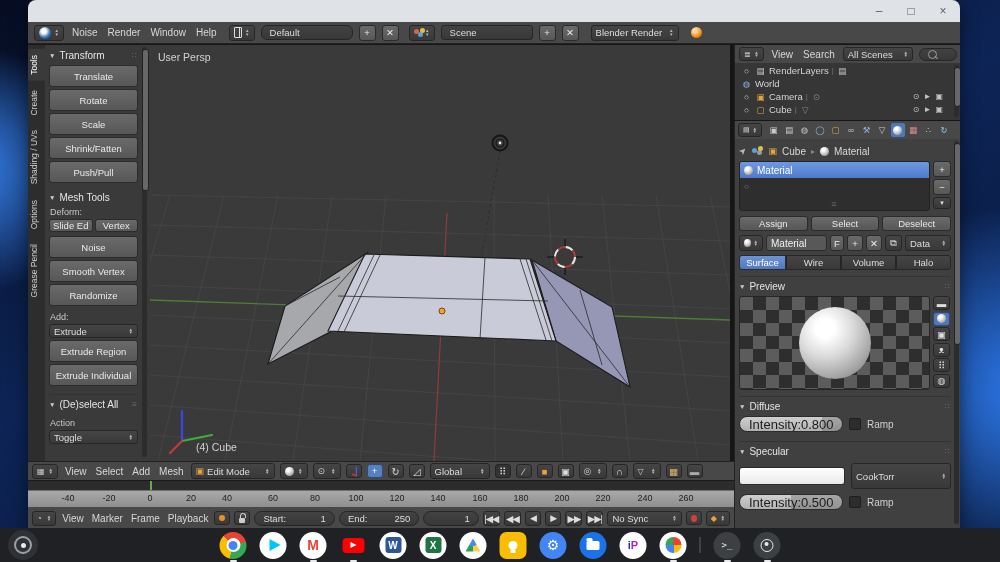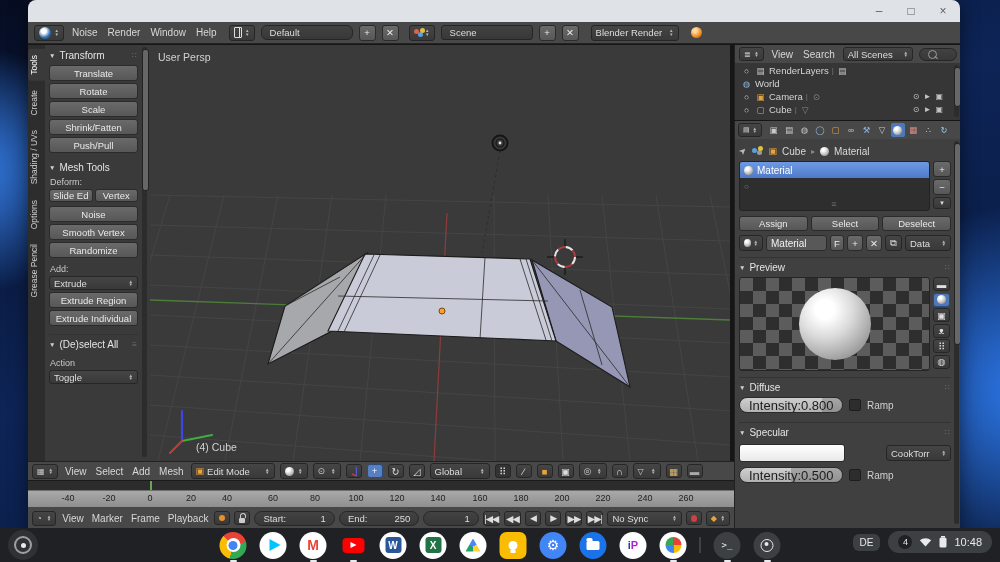--- a/index.html
+++ b/index.html
@@ -34,21 +34,21 @@
   
   #infobar{left:0;top:22px;width:932px;height:22px;display:flex;align-items:center;gap:6px;padding:0 6px;box-sizing:border-box;border-bottom:1px solid #222;}
   .bicon{width:12px;height:12px;border-radius:50%;background:radial-gradient(circle at 40% 35%,#fff 0 22%,#2d6fb2 60%,#1b4a80);}
   .ball-orange{width:11px;height:11px;border-radius:50%;background:radial-gradient(circle at 36% 32%,#ffd9a0 0 18%,#e87d00 70%,#9c5200);}
   
   #toolshelf{left:0;top:45px;width:122px;height:416px;background:#3a3a3a;border-right:1px solid #222;}
   #tabcol{left:0;top:0;width:17px;height:416px;background:#2d2d2d;display:flex;flex-direction:column;gap:3px;padding-top:4px;box-sizing:border-box;}
   .vtab{writing-mode:vertical-rl;transform:rotate(180deg);color:#cfcfcf;font-size:8.5px;background:#2d2d2d;border-radius:0 3px 3px 0;padding:6px 1px;text-align:center;}
   .vtab.active{background:#3a3a3a;color:#fff;}
   #shelfbody{left:17px;top:0;width:97px;height:416px;padding:5px 4px 16px 4px;box-sizing:border-box;display:flex;flex-direction:column;}
-  #shelfbody .btn{height:16px;margin-bottom:2px;}
+  #shelfbody .btn{height:22px;margin-bottom:2px;}
   .lbl{color:#c9c9c9;font-size:9px;margin:4px 0 2px 1px;}
   #shelfscroll{left:114px;top:2px;width:5px;height:410px;}
   
   #viewport{left:122px;top:45px;width:580px;height:416px;background:#3a3a3a;overflow:hidden;}
   .vplabel{color:#d2d2d2;font-size:10.5px;}
   #vpheader{left:0;top:461px;width:706px;height:19px;display:flex;align-items:center;gap:5px;padding:0 4px;box-sizing:border-box;border-top:1px solid #222;}
   .mini{width:16px;height:14px;font-size:8px;}
   
   #timeline{left:0;top:480px;width:706px;height:48px;background:#2c2c2c;border-top:1px solid #1a1a1a;}
   #tlstrip{left:0;top:0;width:706px;height:9px;background:#2c2c2c;}
@@ -530,20 +530,26 @@
         <div class="btn" style="height:16px;width:14px;">F</div>
         <div class="btn" style="height:16px;width:16px;">+</div>
         <div class="btn" style="height:16px;width:16px;">✕</div>
         <div class="btn dark" style="height:16px;width:17px;">⧉</div>
         <div class="dd" style="height:16px;width:46px;">
             <span class="grow">Data</span>
             <span class="ud"></span>
           </div>
       </div>
 
+      <div class="prow" style="margin-top:4px;gap:0;">
+        <div class="btn" style="flex:1;height:15px;background:linear-gradient(#6b93d6,#5377bd);border-radius:3px 0 0 3px;color:#fff;">Surface</div>
+        <div class="btn dark" style="flex:1;height:15px;border-radius:0;">Wire</div>
+        <div class="btn dark" style="flex:1;height:15px;border-radius:0;">Volume</div>
+        <div class="btn dark" style="flex:1;height:15px;border-radius:0 3px 3px 0;">Halo</div>
+      </div>
       <div class="psep"></div>
 
       <div class="phead">
           <span>Preview</span>
           <span class="grip">∷</span>
         </div>
       <div class="prow" style="margin-top:4px;align-items:flex-start;">
         <div class="checker" style="flex:1;height:92px;border:1px solid #252525;border-radius:3px;position:relative;overflow:hidden;">
           <div class="sphere" style="position:absolute;left:50%;top:50%;transform:translate(-50%,-50%);width:72px;height:72px;"></div>
         </div>
@@ -574,21 +580,21 @@
         <span style="color:#cfcfcf;font-size:10px;">Ramp</span>
       </div>
       <div class="psep" style="margin-top:9px;"></div>
 
       <div class="phead">
           <span>Specular</span>
           <span class="grip">∷</span>
         </div>
       <div class="prow" style="margin-top:6px;gap:6px;">
         <div class="swatch" style="width:104px;height:16px;"></div>
-        <div class="dd" style="flex:1;height:16px;margin-left:35px;">
+        <div class="dd" style="flex:1;height:26px;">
             <span class="grow">CookTorr</span>
             <span class="ud"></span>
           </div>
       </div>
       <div class="prow" style="margin-top:5px;gap:6px;">
         <div class="slider" style="width:104px;height:16px;">
           <div class="unfill" style="width:50%;"></div>
           <span>Intensity:</span>
             <span>0.500</span>
         </div>
@@ -662,29 +668,13 @@
       <span style="color:#e8eaed;font-size:9px;font-family:'DejaVu Sans Mono',monospace;">&gt;_</span>
         <span class="run"></span>
     </div>
     <div class="app" style="background:#3c4043;">
       <span style="width:11px;height:11px;border:1.6px solid #e8eaed;border-radius:50%;position:relative;">
           <span style="position:absolute;left:2.5px;top:2.5px;width:4px;height:4px;background:#e8eaed;border-radius:50%;"></span>
         </span>
       <span class="run"></span>
     </div>
   </div>
-  <div id="tray">
-    <div class="pill" style="padding:3px 7px;border-radius:6px;">
-      <span style="font-size:10px;">DE</span>
-    </div>
-    <div class="pill" style="padding:4px 10px;gap:7px;">
-      <span style="width:14px;height:14px;border-radius:50%;background:#202124;display:flex;align-items:center;justify-content:center;font-size:9px;">4</span>
-      <svg width="13" height="10">
-          <path d="M6.5 9.5 L0.8 3.2 A9 9 0 0 1 12.2 3.2 Z" fill="#e8eaed"></path>
-        </svg>
-      <svg width="8" height="12">
-          <rect x="2" y="0" width="4" height="1.5" fill="#e8eaed"></rect>
-          <rect x="0.5" y="1.5" width="7" height="10" rx="1.5" fill="#e8eaed"></rect>
-        </svg>
-      <span style="font-size:11px;">10:48</span>
-    </div>
-  </div>
 </div>
 
 </body></html>

